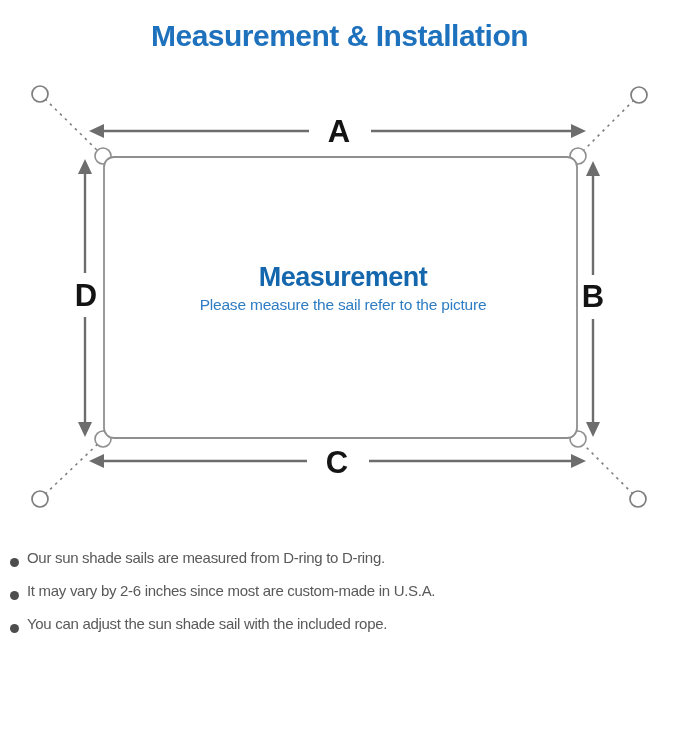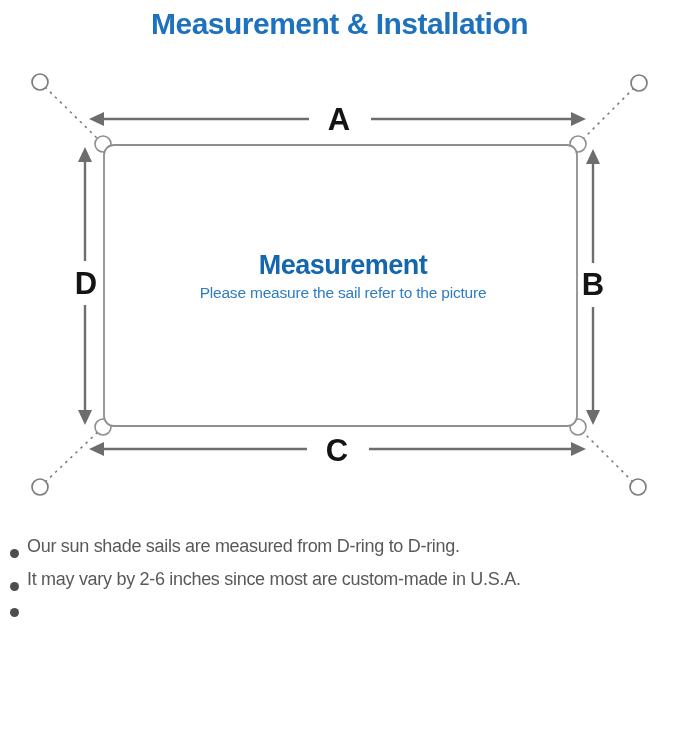--- a/index.html
+++ b/index.html
@@ -7,42 +7,42 @@
     padding: 0;
     background: #ffffff;
   }
   body {
     width: 679px;
     height: 739px;
     overflow: hidden;
     font-family: "Liberation Sans", sans-serif;
   }
   .title {
-    margin: 4px;
+    margin: 16px;
     padding: 2px 0 0 0;
     font-size: 30px;
     line-height: 36px;
     font-weight: bold;
     letter-spacing: -0.5px;
     text-align: center;
     color: #1e72bd;
   }
   .diagram {
     display: block;
     margin-top: 22px;
   }
   .notes {
     margin: 10px 8px 0 10px;
   }
   .note-item {
     display: flex;
-    align-items: flex-end;
+    align-items: center;
     margin-bottom: 9px;
     color: #595959;
-    font-size: 18px;
+    font-size: 15px;
     line-height: 24px;
     letter-spacing: -0.3px;
   }
   .note-dot {
     flex-shrink: 0;
     width: 9px;
     height: 9px;
     margin: 8px 8px 0 0;
     border-radius: 50%;
     background: #4d4d4d;
@@ -138,16 +138,17 @@
     <div class="note-item">
       <span class="note-dot"></span>
       <span>Our sun shade sails are measured from D-ring to D-ring.</span>
     </div>
     <div class="note-item">
       <span class="note-dot"></span>
       <span>It may vary by 2-6 inches since most are custom-made in U.S.A.</span>
     </div>
     <div class="note-item">
       <span class="note-dot"></span>
+      <span>You can adjust the sun shade sail with the included rope.</span>
     </div>
   </div>
 
 </div>
 
 </body></html>

